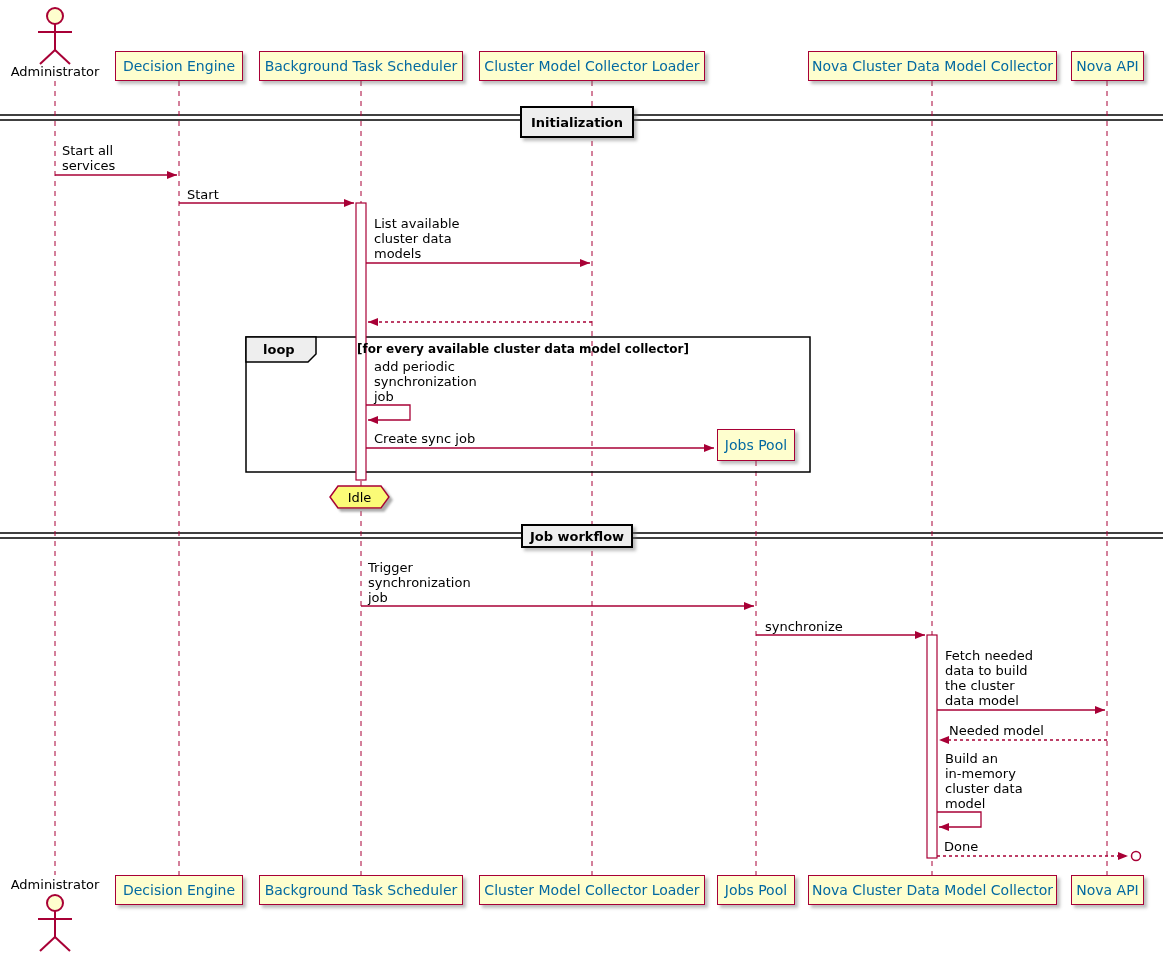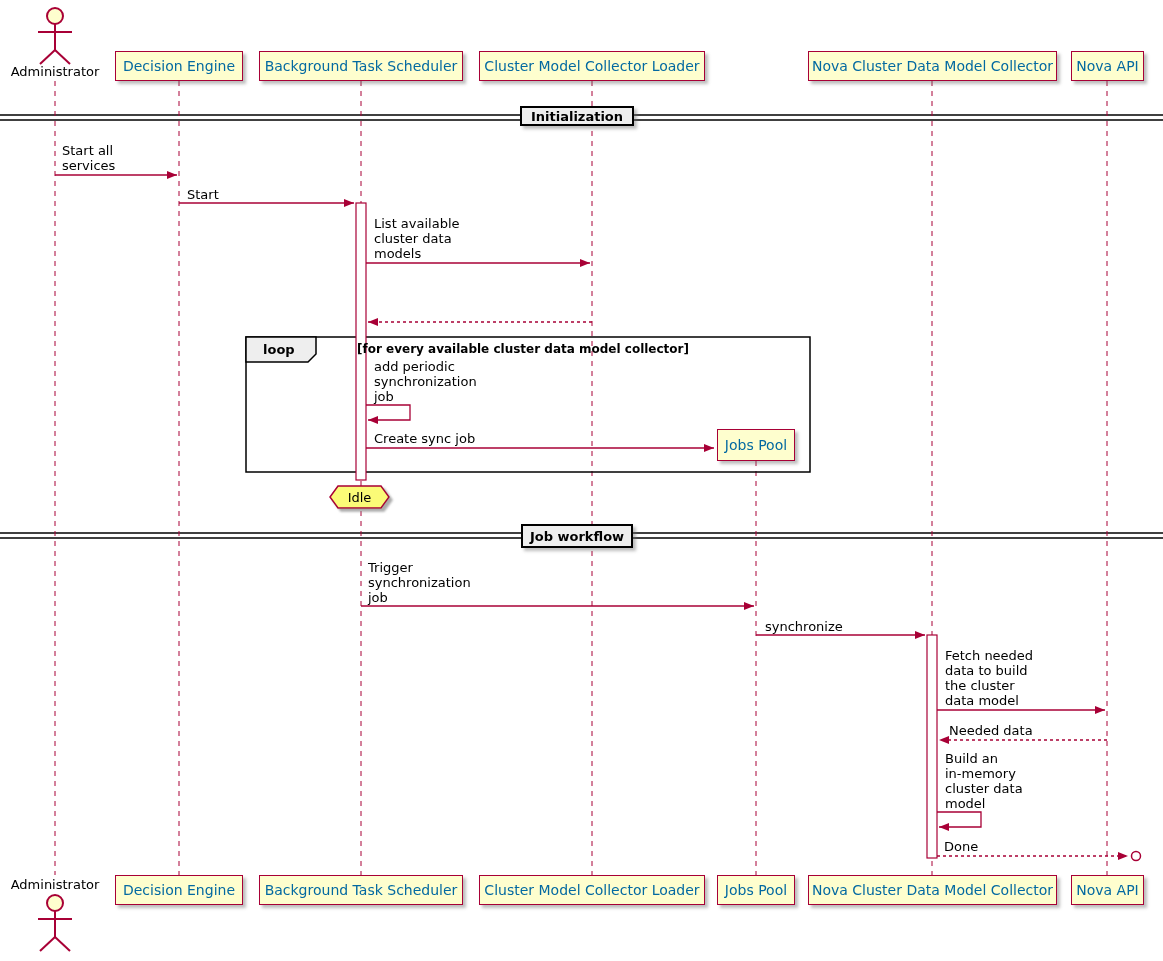--- a/index.html
+++ b/index.html
@@ -112,21 +112,21 @@
     <span>Nova Cluster Data Model Collector</span>
   </div>
   <div class="pbox" style="left:1071px;top:51px;width:73px;height:30px;">
     <span>Nova API</span>
   </div>
 
   <div class="pbox" style="left:717px;top:429px;width:78px;height:32px;">
     <span>Jobs Pool</span>
   </div>
 
-  <div class="divider-box" style="left:520px;top:106px;width:114px;height:20px;">Initialization</div>
+  <div class="divider-box" style="left:520px;top:106px;width:114px;height:32px;">Initialization</div>
   <div class="divider-box" style="left:521px;top:524px;width:112px;height:24px;">Job workflow</div>
 
   <span class="loop-kw" style="left:257px;top:342px;">loop</span>
   <span class="loop-cond" style="left:314px;top:342px;margin-left:43px;">[for every available cluster data model collector]</span>
 
   <div class="msg" style="left:62px;top:143px;">Start all
 services</div>
   <div class="msg" style="left:187px;top:187px;">Start</div>
   <div class="msg" style="left:374px;top:216px;">List available
 cluster data
@@ -136,21 +136,21 @@
 job</div>
   <div class="msg" style="left:374px;top:431px;">Create sync job</div>
   <div class="msg" style="left:368px;top:560px;">Trigger
 synchronization
 job</div>
   <div class="msg" style="left:765px;top:619px;">synchronize</div>
   <div class="msg" style="left:945px;top:648px;">Fetch needed
 data to build
 the cluster
 data model</div>
-  <div class="msg" style="left:949px;top:723px;">Needed data</div>
+  <div class="msg" style="left:949px;top:723px;">Needed model</div>
   <div class="msg" style="left:945px;top:751px;">Build an
 in-memory
 cluster data
 model</div>
   <div class="msg" style="left:944px;top:839px;">Done</div>
 
   <div class="note-label" style="left:330px;top:490px;width:59px;">Idle</div>
 
   <div class="pbox" style="left:115px;top:875px;width:128px;height:30px;">
     <span>Decision Engine</span>

